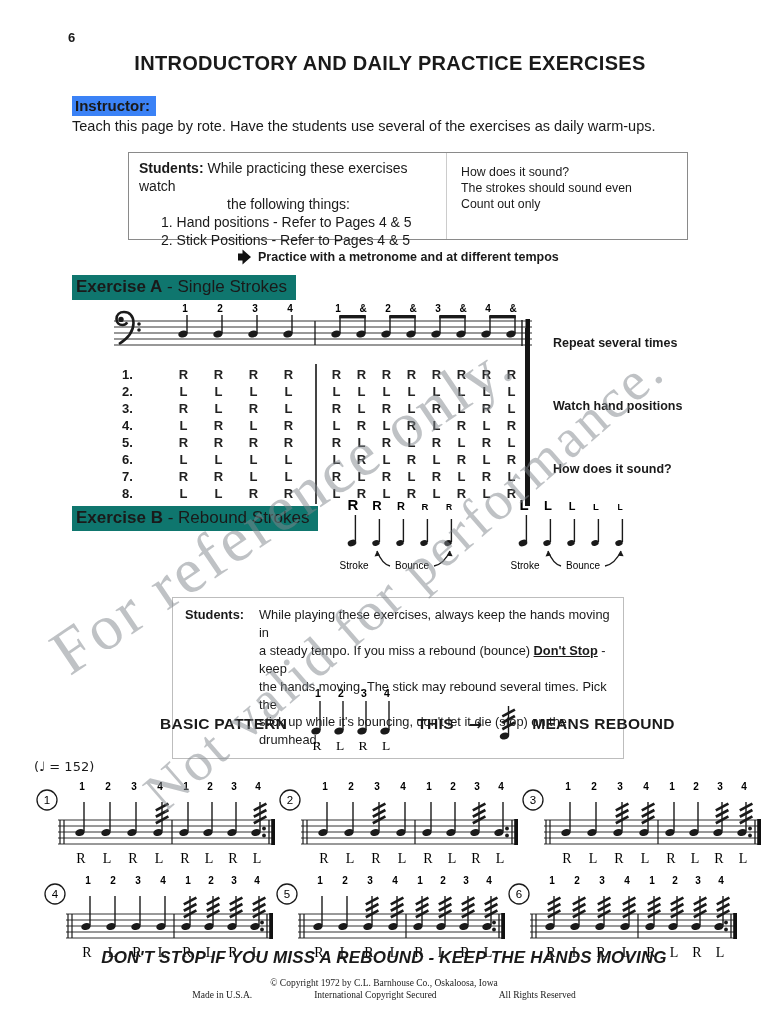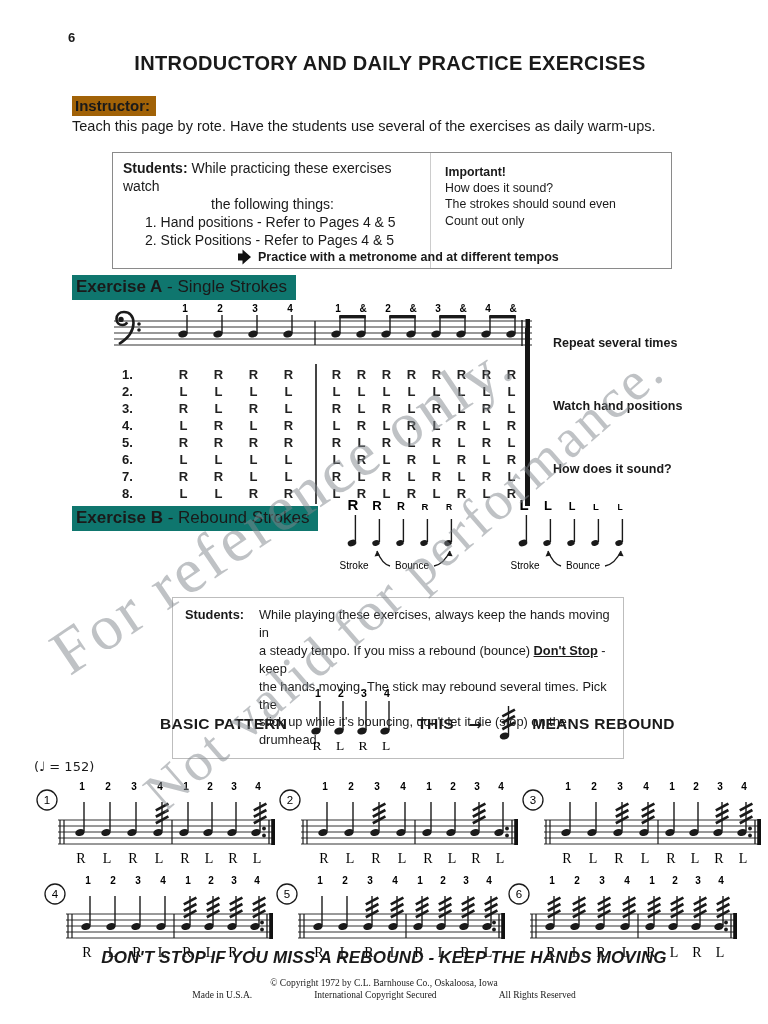--- a/index.html
+++ b/index.html
@@ -6,24 +6,24 @@
   html,body { background:#e8e8e8; }
   #page {
     position:relative; width:768px; height:1024px; background:#ffffff;
     font-family:"Liberation Sans", sans-serif; color:#1a1a1a; overflow:hidden;
     margin:0 auto;
   }
   .abs { position:absolute; }
   
   #page-number { left:68px; top:30px; font-size:13px; font-weight:bold; }
   #title { left:0; right:0; top:52px; text-align:center; font-size:20px; font-weight:bold; letter-spacing:.3px; padding-left:12px; }
-  #instructor-label { left:72px; top:96px; background:#a16207; font-weight:bold; font-size:15px; padding:1px 6px 2px 3px; }
+  #instructor-label { left:72px; top:96px; background:#3b82f6; font-weight:bold; font-size:15px; padding:1px 6px 2px 3px; }
   #instructor-text { left:72px; top:118px; font-size:14.5px; }
   
-  #top-box { left:112px; top:152px; width:560px; height:117px; border:1.5px solid #8a8a8a; display:flex; }
+  #top-box { left:128px; top:152px; width:560px; height:88px; border:1.5px solid #8a8a8a; display:flex; }
   .tb-left { width:57%; padding:7px 6px 0 10px; font-size:14px; line-height:1.28; border-right:1px solid #cccccc; }
   .tb-left .intro2 { margin-left:88px; }
   .tb-left .s-item { margin-left:22px; }
   .tb-right { flex:1; padding:11px 4px 0 14px; font-size:12.3px; line-height:1.32; }
   .bold { font-weight:bold; }
   
   #metronome { left:238px; top:249px; display:flex; align-items:center; gap:7px; }
   #metronome span { font-weight:bold; font-size:12.5px; }
   
   .ex-heading { background:#0f766e; font-size:17px; padding:2px 9px 3px 4px; }
@@ -80,21 +80,20 @@
     <div class="tb-left">
       <div><span class="bold">Students:</span>
         <span>While practicing these exercises watch</span></div>
       <div class="intro2">the following things:</div>
       <div id="students-items">
           <div class="s-item">1. Hand positions - Refer to Pages 4 &amp; 5</div>
           <div class="s-item">2. Stick Positions - Refer to Pages 4 &amp; 5</div>
         </div>
     </div>
     <div class="tb-right">
-      <div class="bold">Important!</div>
       <div>How does it sound?</div>
       <div>The strokes should sound even</div>
       <div>Count out only</div>
     </div>
   </div>
 
   <div class="abs" id="metronome">
     <svg width="13" height="16" viewBox="0 0 13 16">
       <path d="M0 4.5 h4.5 v-4 L13 8 4.5 15.5 v-4 H0 z" fill="#111"></path>
     </svg>

